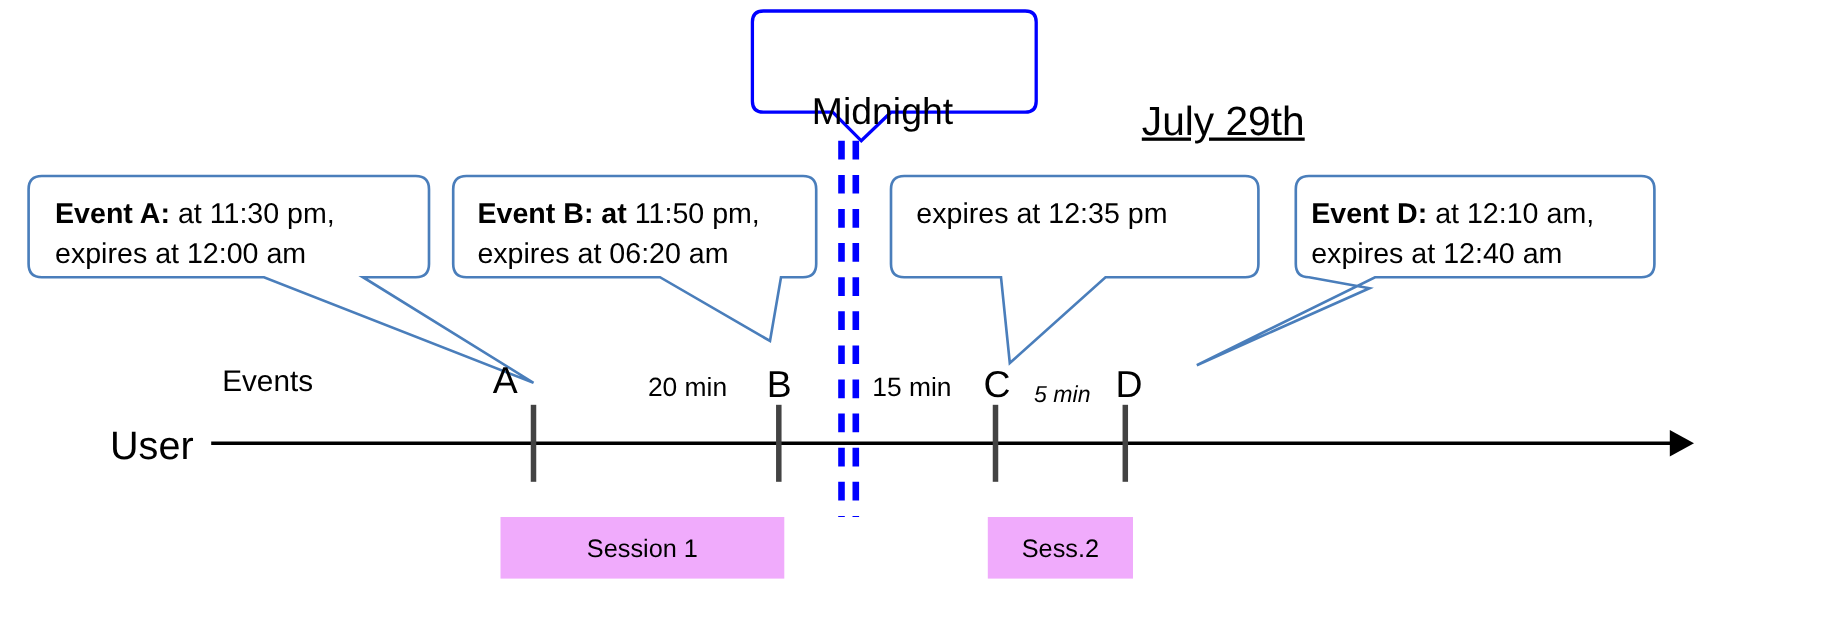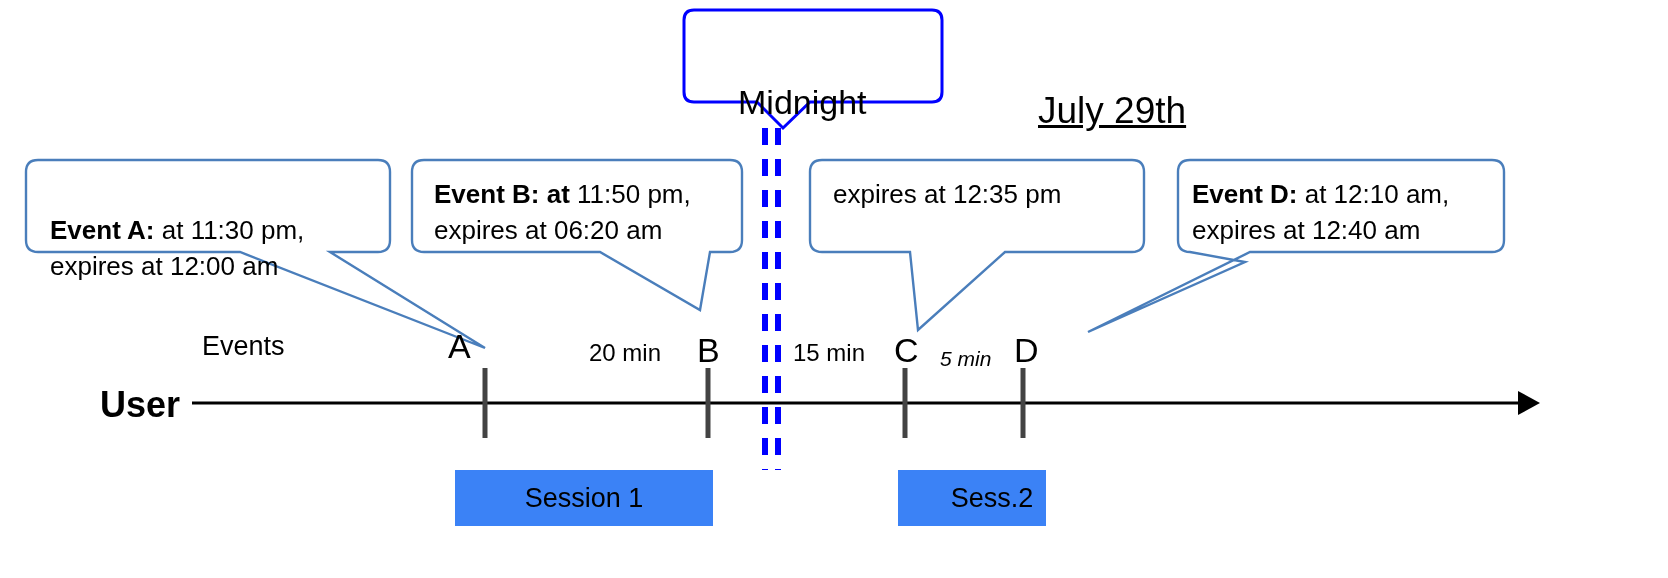--- a/index.html
+++ b/index.html
@@ -69,25 +69,25 @@
     font-size: 24px;
     line-height: 1;
     white-space: nowrap;
     text-align: right;
   }
   .gap-label.small {
     font-size: 21px;
     font-style: italic;
   }
   .session-box {
-    background: #3b82f6;
+    background: #f0abfc;
     display: flex;
     align-items: center;
     justify-content: center;
-    font-size: 27px;
+    font-size: 23px;
     color: #000;
     white-space: nowrap;
   }
 </style>
 </head>
 <body>
 
 <div id="canvas">
 
   <svg id="vector-layer" viewBox="0 0 1668 578">
@@ -111,21 +111,21 @@
     <line x1="485" y1="368" x2="485" y2="438" stroke="#434343" stroke-width="5"></line>
     <line x1="708" y1="368" x2="708" y2="438" stroke="#434343" stroke-width="5"></line>
     <line x1="905" y1="368" x2="905" y2="438" stroke="#434343" stroke-width="5"></line>
     <line x1="1023" y1="368" x2="1023" y2="438" stroke="#434343" stroke-width="5"></line>
   </svg>
 
   <div class="abs date-label" style="left:1038px; top:92px;text-decoration:underline;">July 29th</div>
 
   <div class="abs midnight-label" style="left:738px; top:42px;margin-top:43px;">Midnight</div>
 
-  <div class="abs" style="left:50px; top:176px;margin-top:36px;">
+  <div class="abs" style="left:50px; top:176px;">
     <div class="callout-text">
       <b>Event A:</b><span> at 11:30 pm,</span>
     </div>
     <div class="callout-text">expires at 12:00 am</div>
   </div>
 
   <div class="abs" style="left:434px; top:176px;">
     <div class="callout-text">
       <b>Event B: at</b><span> 11:50 pm,</span>
     </div>
@@ -137,31 +137,31 @@
   </div>
 
   <div class="abs" style="left:1192px; top:176px;">
     <div class="callout-text">
       <b>Event D:</b><span>  at 12:10 am,</span>
     </div>
     <div class="callout-text">expires at 12:40 am</div>
   </div>
 
   <div class="abs lane-label-events" style="left:176px; top:333px;">Events</div>
-  <div class="abs lane-label-user" style="left:100px; top:387px;font-weight:bold;">User</div>
+  <div class="abs lane-label-user" style="left:100px; top:387px;">User</div>
 
   <div class="abs marker-letter" style="left:448px; top:329px;">A</div>
   <div class="abs marker-letter" style="left:697px; top:333px;">B</div>
   <div class="abs marker-letter" style="left:894px; top:333px;">C</div>
   <div class="abs marker-letter" style="left:1014px; top:333px;">D</div>
 
   <div class="abs gap-label" style="left:589px; top:341px;">20 min</div>
   <div class="abs gap-label" style="left:793px; top:341px;">15 min</div>
   <div class="abs gap-label small" style="left:940px; top:348px;">5 min</div>
 
   <div class="abs session-box" style="left:455px; top:470px; width:258px; height:56px;">
     <span>Session 1</span>
   </div>
-  <div class="abs session-box" style="left:898px; top:470px; width:108px; height:56px;padding-left:40px;">
+  <div class="abs session-box" style="left:898px; top:470px; width:132px; height:56px;">
     <span>Sess.2</span>
   </div>
 
 </div>
 
 </body></html>

